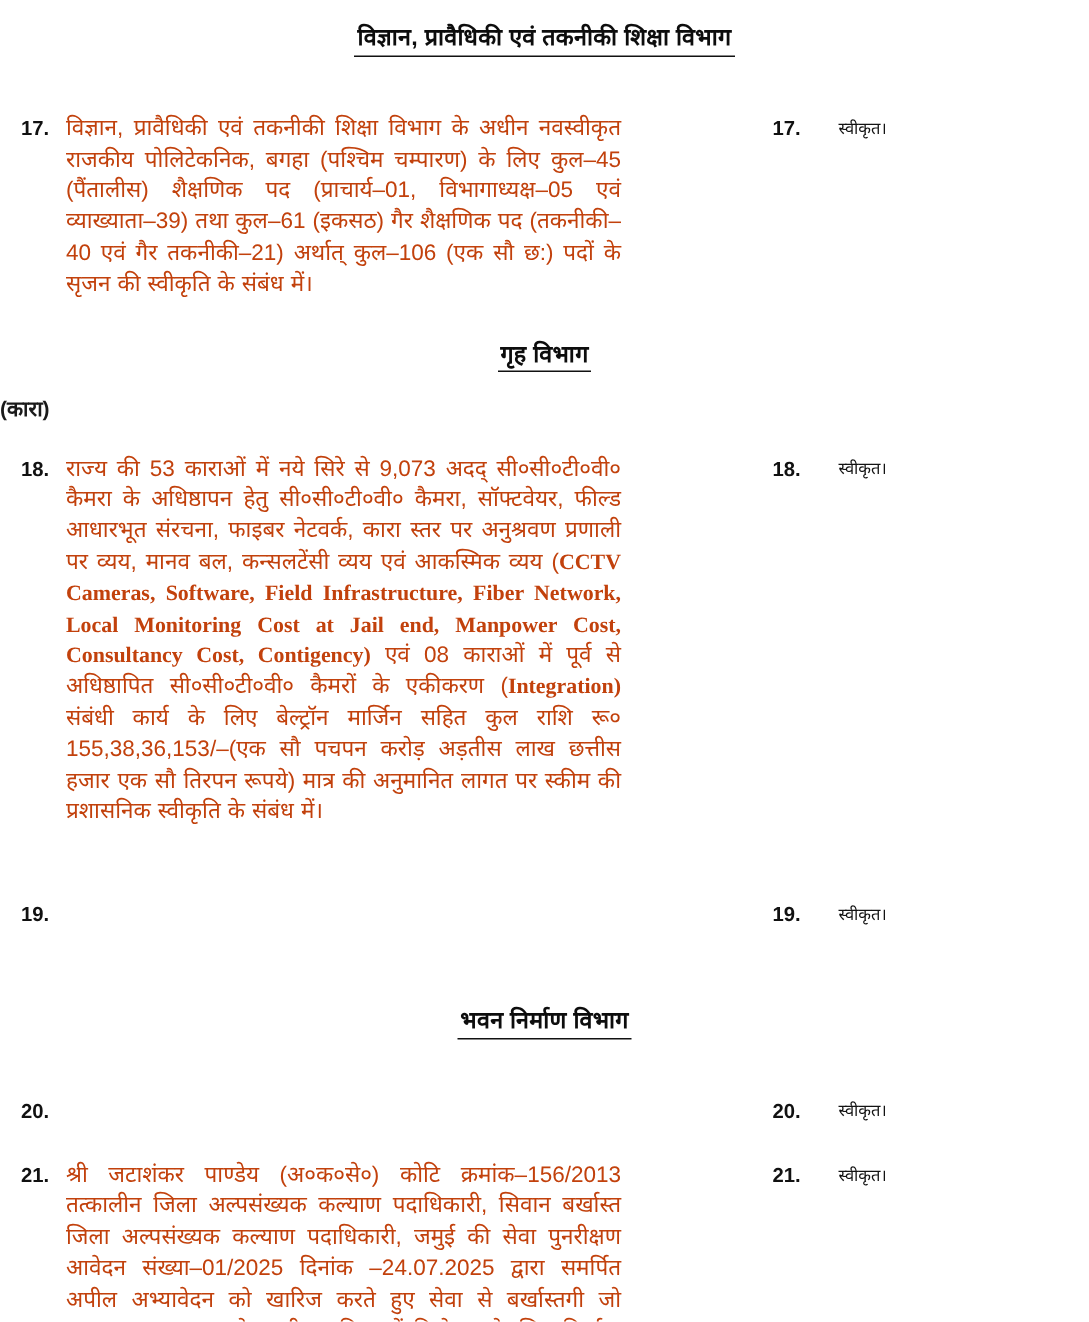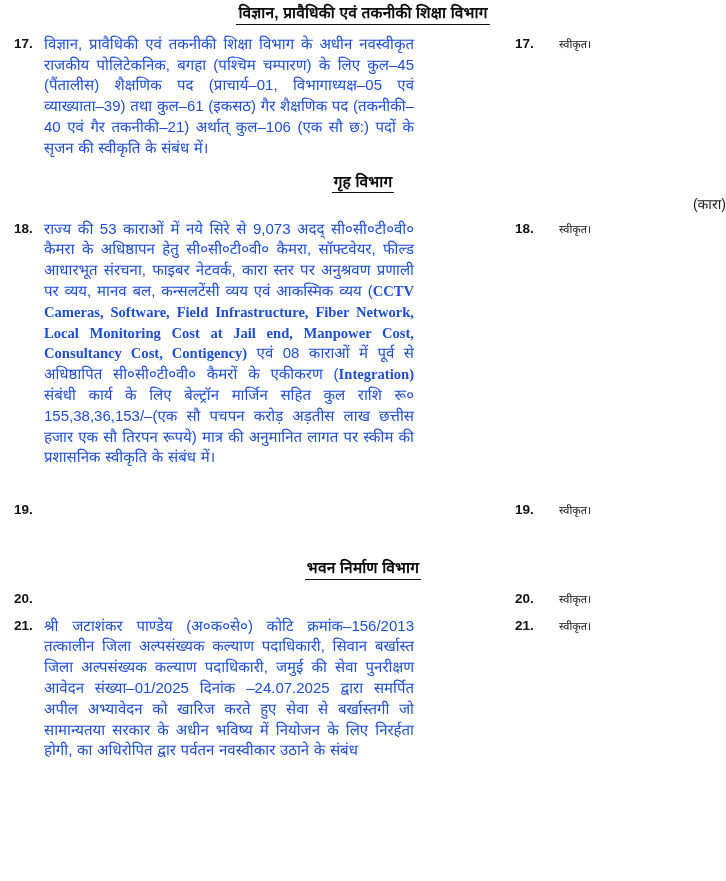--- a/index.html
+++ b/index.html
@@ -30,60 +30,61 @@
 
   
   .dept-head {
     text-align: center;
     font-weight: bold;
     font-size: 15.5px;
     line-height: 1.28;
     color: #0d0d0d;
     letter-spacing: 0.2px;
     margin: 0;
-    padding: 3px;
+    padding: 16px;
   }
   .dept-head .u {
     border-bottom: 1.5px solid #111;
     padding: 0 2px 1px 2px;
     display: inline-block;
   }
   .dept-sub {
-    text-align: right;
+    text-align: left;
     font-size: 14px;
     line-height: 1.15;
     color: #1a1a1a;
-    font-weight: normal;
+    font-weight: bold;
   }
 
   
   .item {
     position: relative;
     display: flex;
     align-items: flex-start;
+    margin-top: 16px;
   }
   .item-num {
     width: 44px;
     min-width: 44px;
     text-align: left;
     padding-left: 14px;
     font-size: 13.5px;
     font-weight: bold;
     color: #111;
     line-height: 20.8px;
     box-sizing: border-box;
   }
   .item-body {
     width: 370px;
     min-width: 370px;
     font-size: 15px;
     line-height: 20.8px;
     text-align: justify;
     text-align-last: left;
-    color: #1d4ed8;
+    color: #c2410c;
     word-spacing: 0.5px;
   }
   .item-body .eng {
     font-family: "Liberation Serif", serif;
     font-size: 14.6px;
     font-weight: bold;
   }
   .decision {
     position: absolute;
     left: 515px;

